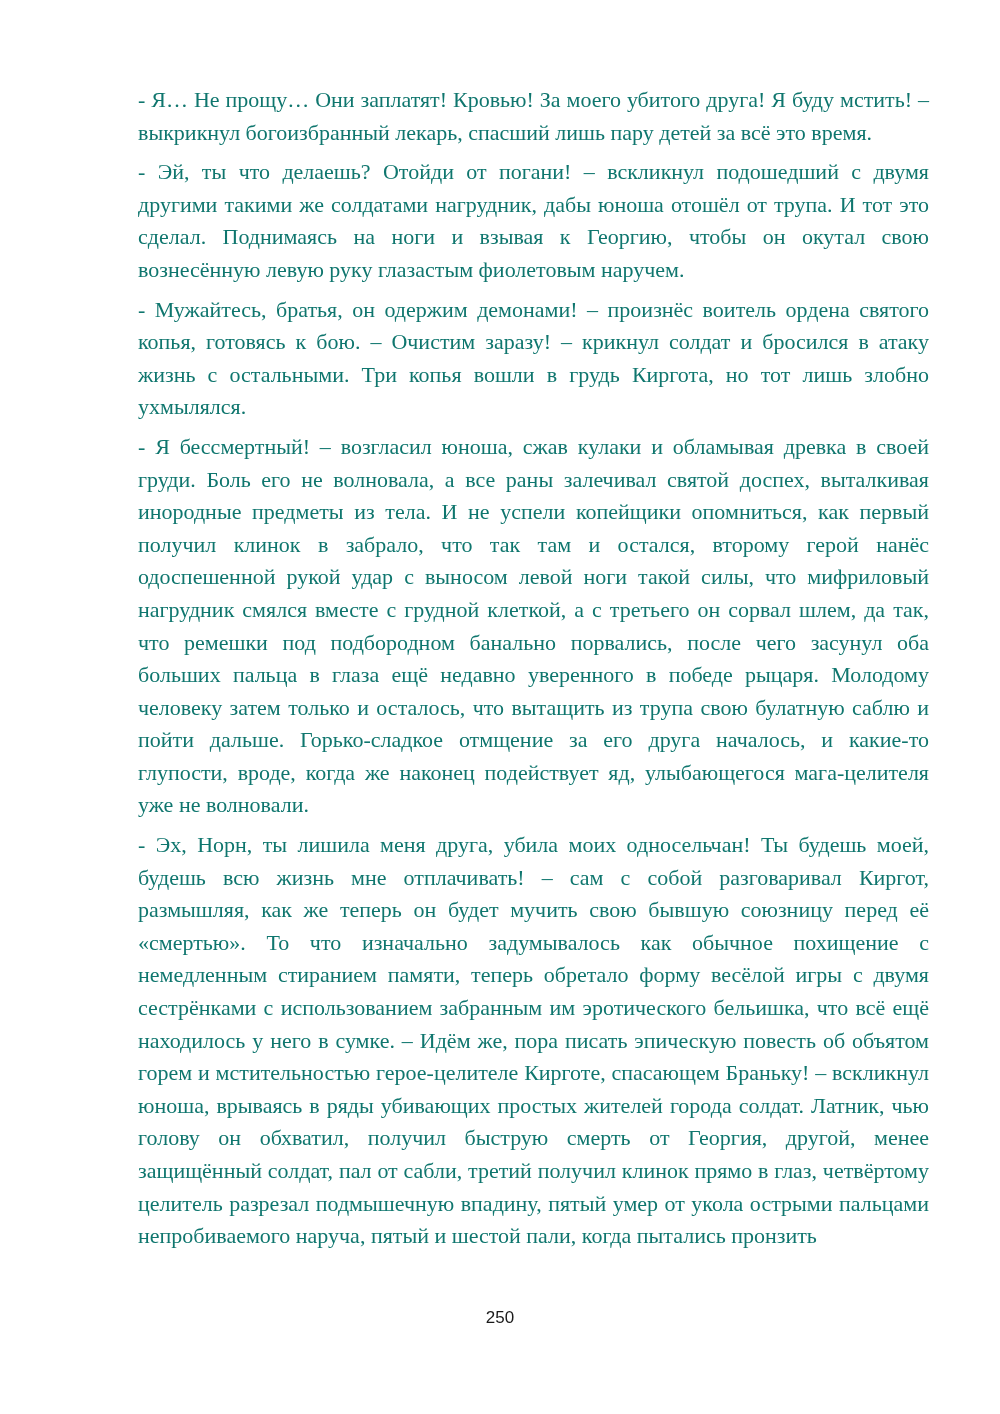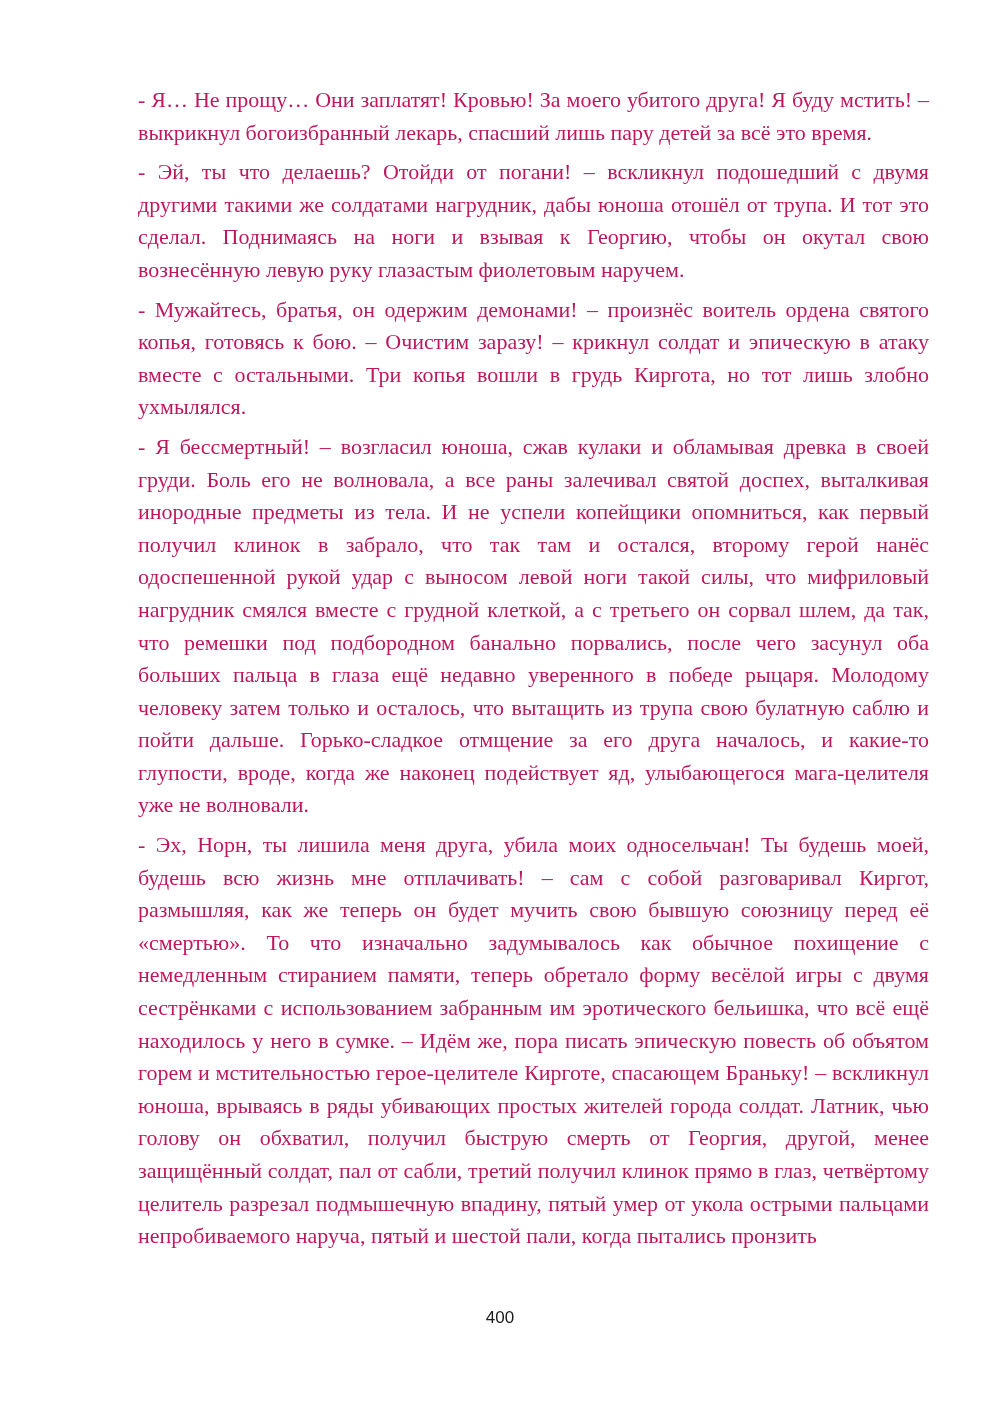--- a/index.html
+++ b/index.html
@@ -15,21 +15,21 @@
     overflow: hidden;
   }
   .text-block {
     position: absolute;
     left: 138px;
     top: 84px;
     width: 791px;
     font-family: "Liberation Serif", "DejaVu Serif", serif;
     font-size: 22px;
     line-height: 32.6px;
-    color: #be185d;
+    color: #0f766e;
     text-align: justify;
     text-justify: inter-word;
   }
   .text-block p {
     margin: 0 0 7px 0;
     padding: 0;
   }
   .page-number {
     position: absolute;
     left: 0;
@@ -41,18 +41,18 @@
     color: #1a1a1a;
   }
 </style>
 </head>
 <body>
 
 <div class="page">
   <div class="text-block">
     <p>- Я… Не прощу… Они заплатят! Кровью! За моего убитого друга! Я буду мстить! – выкрикнул богоизбранный лекарь, спасший лишь пару детей за всё это время.</p>
     <p>- Эй, ты что делаешь? Отойди от погани! – вскликнул подошедший с двумя другими такими же солдатами нагрудник, дабы юноша отошёл от трупа. И тот это сделал. Поднимаясь на ноги и взывая к Георгию, чтобы он окутал свою вознесённую левую руку глазастым фиолетовым наручем.</p>
-    <p>- Мужайтесь, братья, он одержим демонами! – произнёс воитель ордена святого копья, готовясь к бою. – Очистим заразу! – крикнул солдат и эпическую в атаку вместе с остальными. Три копья вошли в грудь Киргота, но тот лишь злобно ухмылялся.</p>
+    <p>- Мужайтесь, братья, он одержим демонами! – произнёс воитель ордена святого копья, готовясь к бою. – Очистим заразу! – крикнул солдат и бросился в атаку жизнь с остальными. Три копья вошли в грудь Киргота, но тот лишь злобно ухмылялся.</p>
     <p>- Я бессмертный! – возгласил юноша, сжав кулаки и обламывая древка в своей груди. Боль его не волновала, а все раны залечивал святой доспех, выталкивая инородные предметы из тела. И не успели копейщики опомниться, как первый получил клинок в забрало, что так там и остался, второму герой нанёс одоспешенной рукой удар с выносом левой ноги такой силы, что мифриловый нагрудник смялся вместе с грудной клеткой, а с третьего он сорвал шлем, да так, что ремешки под подбородном банально порвались, после чего засунул оба больших пальца в глаза ещё недавно уверенного в победе рыцаря. Молодому человеку затем только и осталось, что вытащить из трупа свою булатную саблю и пойти дальше. Горько-сладкое отмщение за его друга началось, и какие-то глупости, вроде, когда же наконец подействует яд, улыбающегося мага-целителя уже не волновали.</p>
     <p>- Эх, Норн, ты лишила меня друга, убила моих односельчан! Ты будешь моей, будешь всю жизнь мне отплачивать! – сам с собой разговаривал Киргот, размышляя, как же теперь он будет мучить свою бывшую союзницу перед её «смертью». То что изначально задумывалось как обычное похищение с немедленным стиранием памяти, теперь обретало форму весёлой игры с двумя сестрёнками с использованием забранным им эротического бельишка, что всё ещё находилось у него в сумке. – Идём же, пора писать эпическую повесть об объятом горем и мстительностью герое-целителе Кирготе, спасающем Браньку! – вскликнул юноша, врываясь в ряды убивающих простых жителей города солдат. Латник, чью голову он обхватил, получил быструю смерть от Георгия, другой, менее защищённый солдат, пал от сабли, третий получил клинок прямо в глаз, четвёртому целитель разрезал подмышечную впадину, пятый умер от укола острыми пальцами непробиваемого наруча, пятый и шестой пали, когда пытались пронзить</p>
   </div>
-  <div class="page-number">400</div>
+  <div class="page-number">250</div>
 </div>
 
 </body></html>

